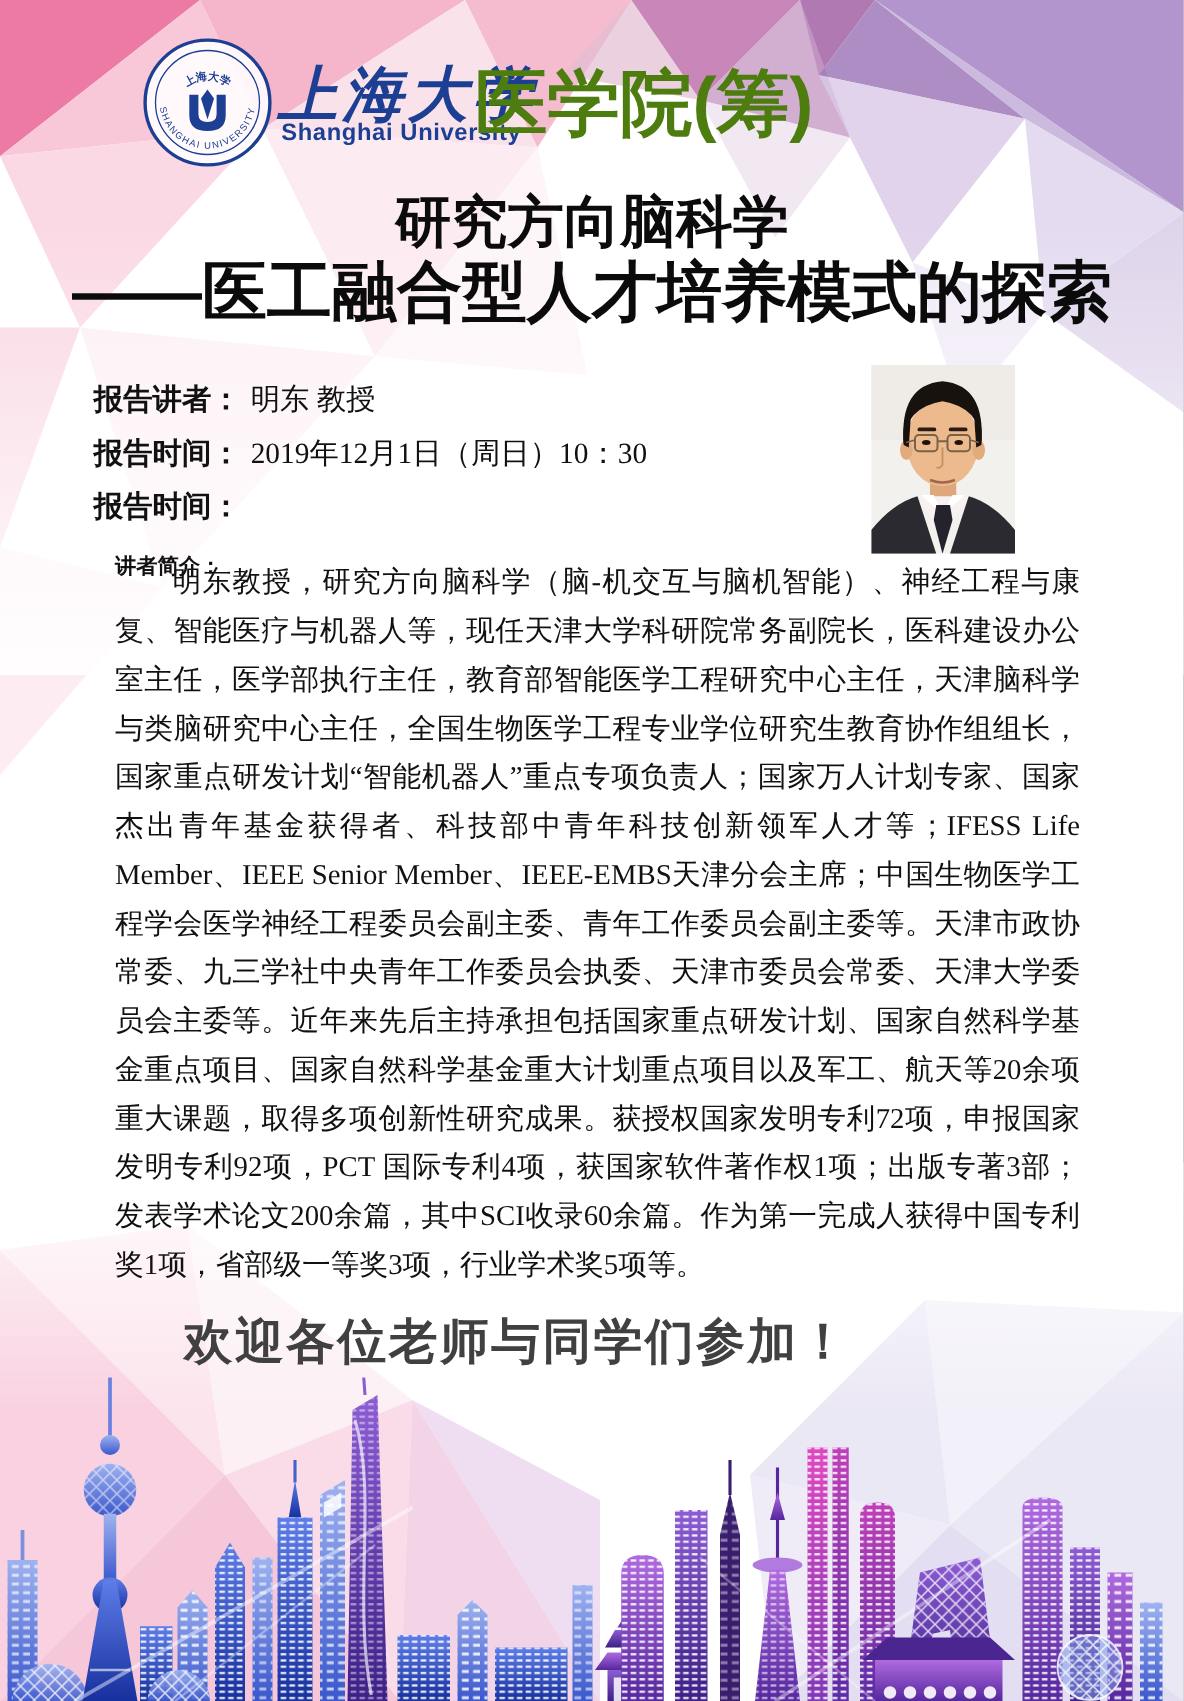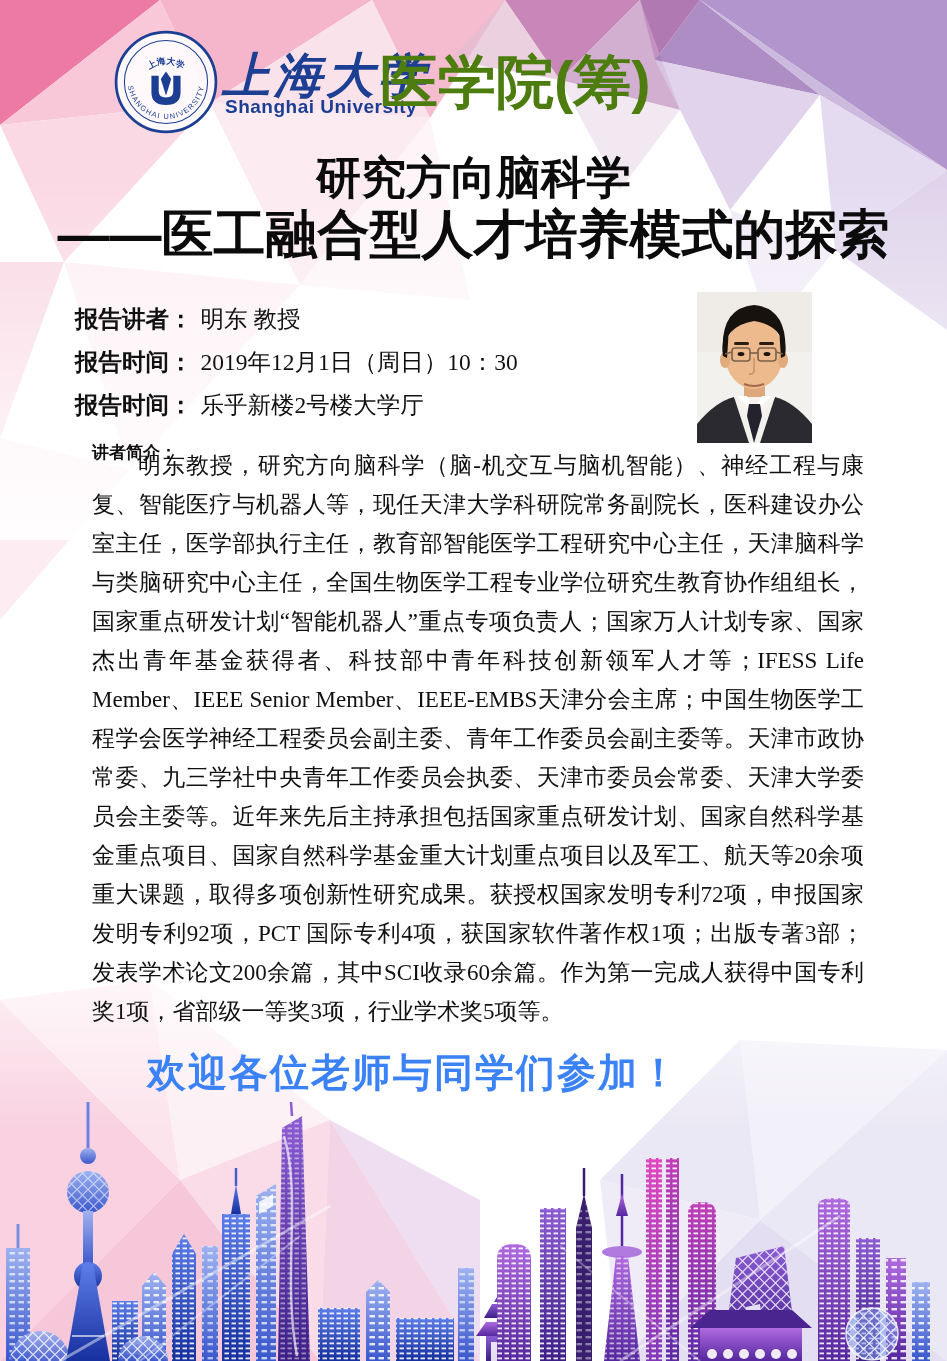--- a/index.html
+++ b/index.html
@@ -38,21 +38,21 @@
 
   .photo{left:697px;top:292px;width:115px;height:151px;}
 
   .bio-heading{left:92px;top:441px;font-size:17px;font-weight:bold;}
   .bio-para{
     left:92px;top:446px;width:772px;font-size:23px;line-height:39px;
     text-align:justify;text-indent:2em;
   }
   .welcome{
     left:0;top:1046px;width:827px;text-align:center;
-    font-size:39px;font-weight:bold;color:#3b82f6;letter-spacing:2px;
+    font-size:39px;font-weight:bold;color:#404040;letter-spacing:2px;
   }
 </style>
 </head>
 <body>
 
 <div class="poster">
 
   <svg class="bg-svg" viewBox="0 0 947 1361" aria-hidden="true">
     <defs>
       <linearGradient id="fadeV" x1="0" y1="0" x2="0" y2="1">
@@ -341,21 +341,20 @@
       <div class="info-row">
         <span class="info-label">报告讲者：</span>
         <span class="info-value">明东 教授</span>
       </div>
       <div class="info-row">
         <span class="info-label">报告时间：</span>
         <span class="info-value">2019年12月1日（周日）10：30</span>
       </div>
       <div class="info-row">
         <span class="info-label">报告时间：</span>
-        <span class="info-value">乐乎新楼2号楼大学厅</span>
       </div>
     </div>
 
     <svg class="abs photo" viewBox="0 0 115 151">
       <rect x="0" y="0" width="115" height="151" fill="#f3f1ed"></rect>
       <rect x="0" y="0" width="115" height="60" fill="#efece7"></rect>
 
       <rect x="47" y="92" width="21" height="26" fill="#dfa87c"></rect>
 
       <path d="M0,151 L0,132 Q18,110 37,105 L52,151 Z" fill="#2b2a30"></path>

